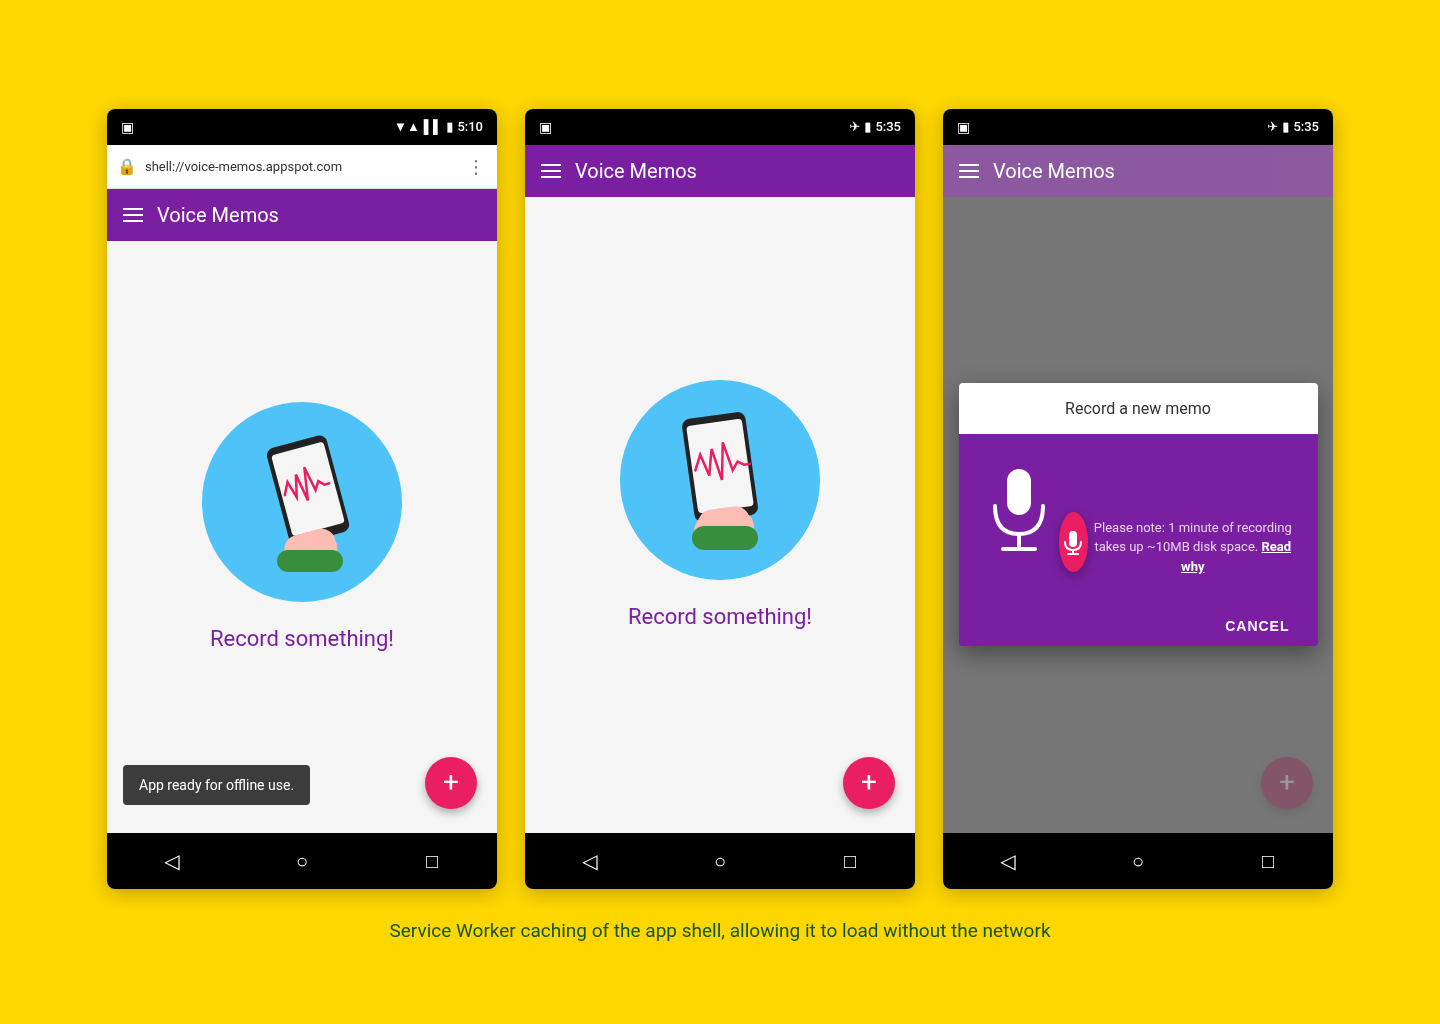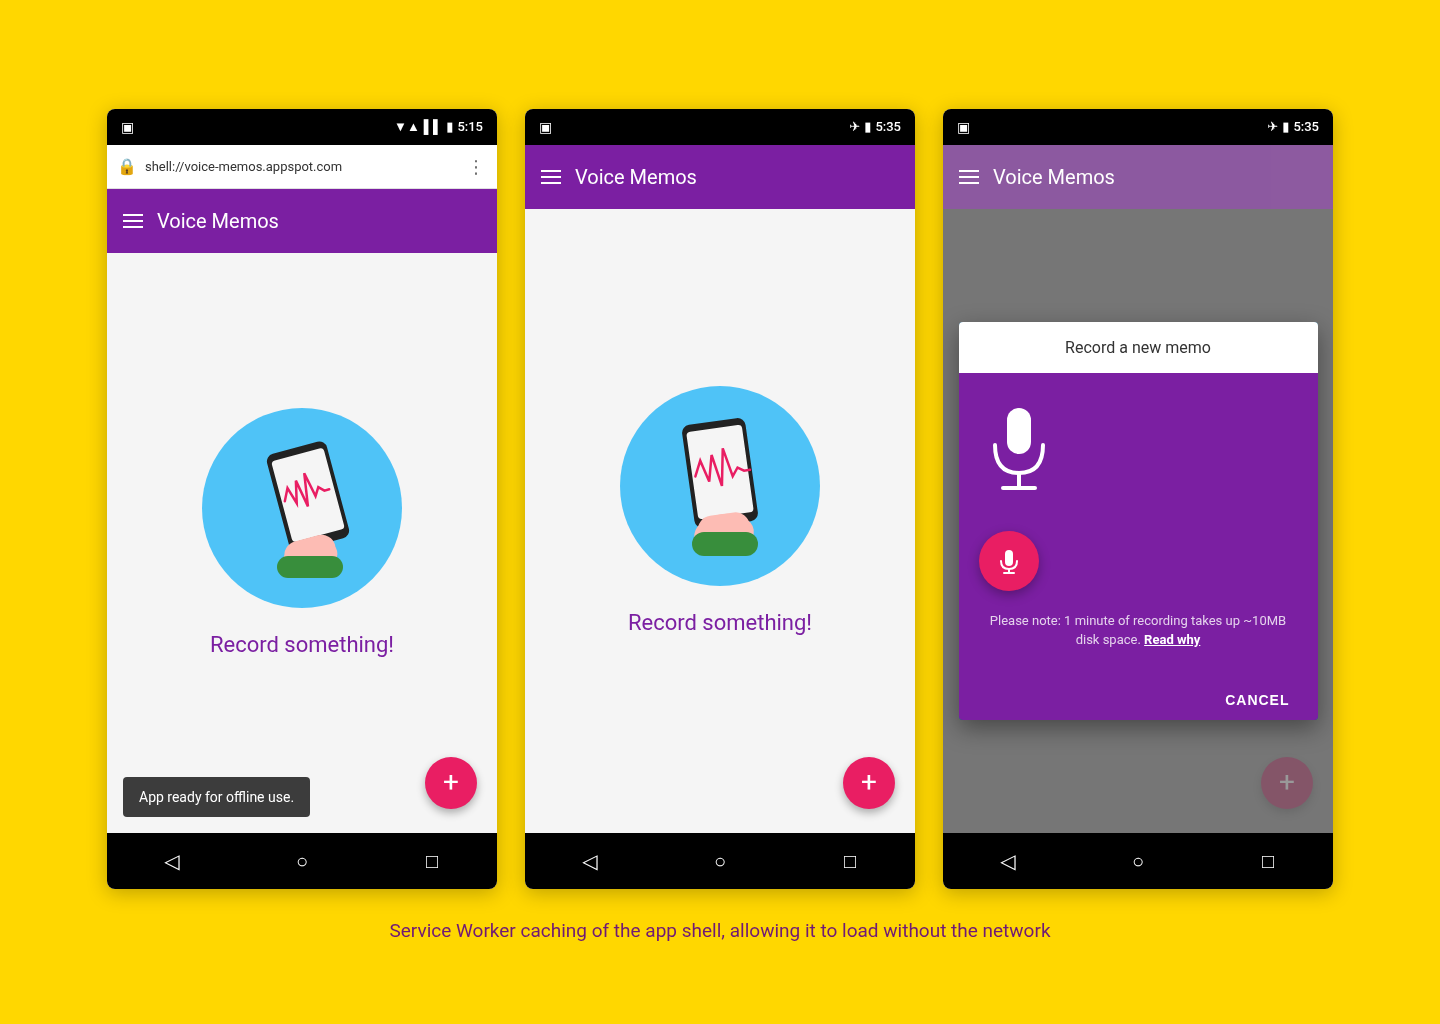--- a/index.html
+++ b/index.html
@@ -81,21 +81,21 @@
       color: #333;
     }
     .chrome-dots {
       color: #666;
       font-size: 18px;
       letter-spacing: 2px;
     }
     
     .app-bar {
       background: #7B1FA2;
-      height: 64px;
+      height: 52px;
       display: flex;
       align-items: center;
       padding: 0 16px;
       gap: 14px;
       flex-shrink: 0;
     }
     .hamburger {
       color: #fff;
       font-size: 20px;
       display: flex;
@@ -163,21 +163,21 @@
     }
     .fab-icon {
       color: #fff;
       font-size: 28px;
       line-height: 1;
       margin-top: -2px;
     }
     
     .snackbar {
       position: absolute;
-      bottom: 16px;
+      bottom: 28px;
       left: 16px;
       background: rgba(50,50,50,0.95);
       color: #fff;
       padding: 12px 16px;
       border-radius: 4px;
       font-size: 14px;
       max-width: 220px;
     }
     
     .bottom-nav {
@@ -218,22 +218,22 @@
       background: #fff;
       padding: 16px 20px;
       font-size: 16px;
       color: #333;
       text-align: center;
     }
     .dialog-body {
       background: #7B1FA2;
       padding: 30px 20px 10px;
       display: flex;
-      flex-direction: column;
-      align-items: flex-start;
+      flex-direction: row;
+      align-items: flex-end;
     }
     .mic-large {
       margin-bottom: 24px;
     }
     .mic-btn-circle {
       width: 60px;
       height: 60px;
       background: #E91E63;
       border-radius: 50%;
       display: flex;
@@ -268,21 +268,21 @@
       padding: 8px 12px;
       cursor: pointer;
       background: none;
       border: none;
     }
     
     .caption {
       margin-top: 28px;
       text-align: center;
       font-size: 19px;
-      color: #701a75;
+      color: #14532d;
       max-width: 900px;
       line-height: 1.5;
     }
     
     .mic-svg {
       width: 80px;
       height: 100px;
     }
     .small-mic-svg {
       width: 26px;
@@ -299,21 +299,21 @@
   <div class="phone">
 
     <div class="status-bar">
       <div class="status-left">
         <span class="status-icon">▣</span>
       </div>
       <div class="status-right">
         <span>▼▲</span>
         <span>▌▌</span>
         <span>▮</span>
-        <span>5:15</span>
+        <span>5:10</span>
       </div>
     </div>
 
     <div class="chrome-bar">
       <span class="chrome-lock">🔒</span>
       <span class="chrome-url">shell://voice-memos.appspot.com</span>
       <span class="chrome-dots">⋮</span>
     </div>
 
     <div class="app-bar">

